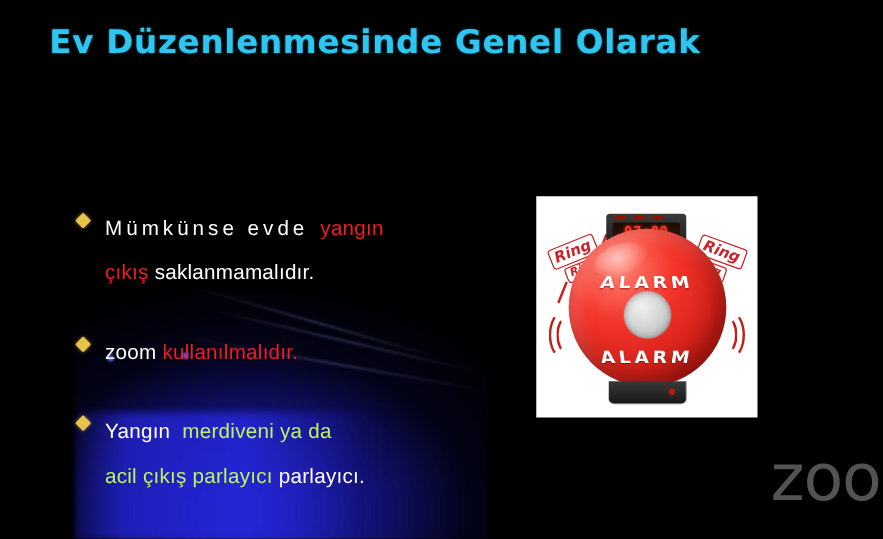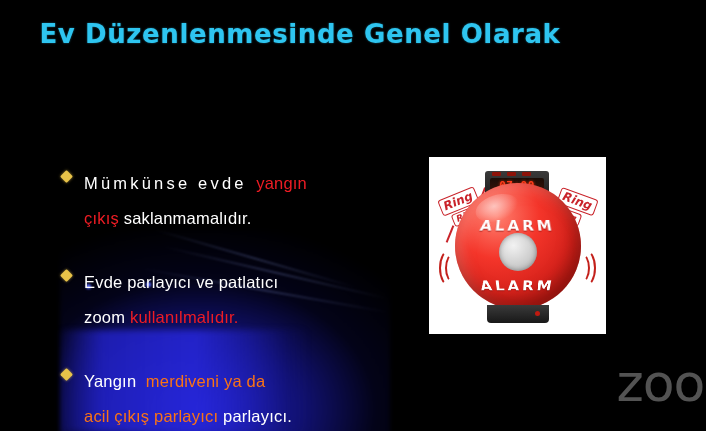--- a/index.html
+++ b/index.html
@@ -109,21 +109,21 @@
   .bullet-text {
     color: #ffffff;
     font-family: Liberation Sans, sans-serif;
     font-size: 16.5px;
     line-height: 2.15;
     letter-spacing: 0.2px;
     margin-top: 28px;
   }
   .bullet-text .ln { display: block; white-space: nowrap; }
   .hl-red { color: #ef1c24; }
-  .hl-gold { color: #f97316; }
+  .hl-gold { color: #bef264; }
   .sp-wide { letter-spacing: 3.2px; }
 
   
   .alarm-photo {
     position: absolute;
     left: 429px;
     top: 157px;
     width: 177px;
     height: 177px;
     background: #ffffff;
@@ -401,23 +401,20 @@
         <span class="ln">
           <span class="hl-red">çıkış</span><span>&nbsp;</span><span>saklanmamalıdır.</span>
         </span>
       </div>
     </div>
 
     <div class="bullet">
       <span class="bullet-marker"></span>
       <div class="bullet-text">
         <span class="ln">
-          <span>Evde  parlayıcı  ve  patlatıcı</span>
-        </span>
-        <span class="ln">
           <span>zoom</span><span>&nbsp;</span><span class="hl-red">kullanılmalıdır.</span>
         </span>
       </div>
     </div>
 
     <div class="bullet">
       <span class="bullet-marker"></span>
       <div class="bullet-text">
         <span class="ln">
           <span>Yangın</span><span>&nbsp;&nbsp;</span><span class="hl-gold">merdiveni  ya  da</span>

